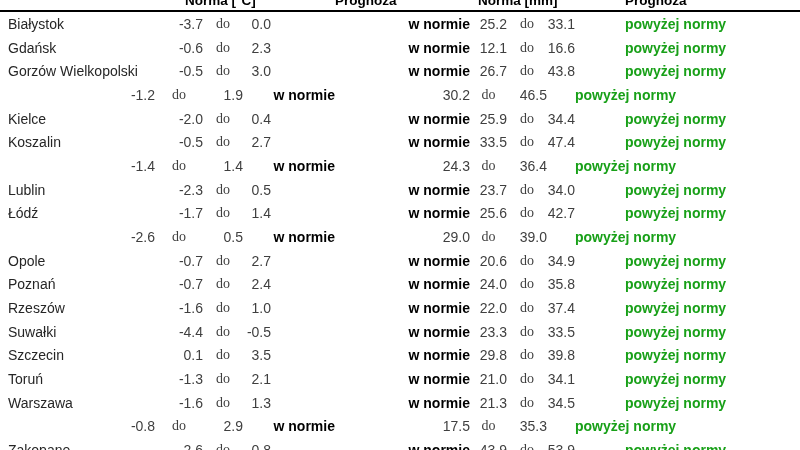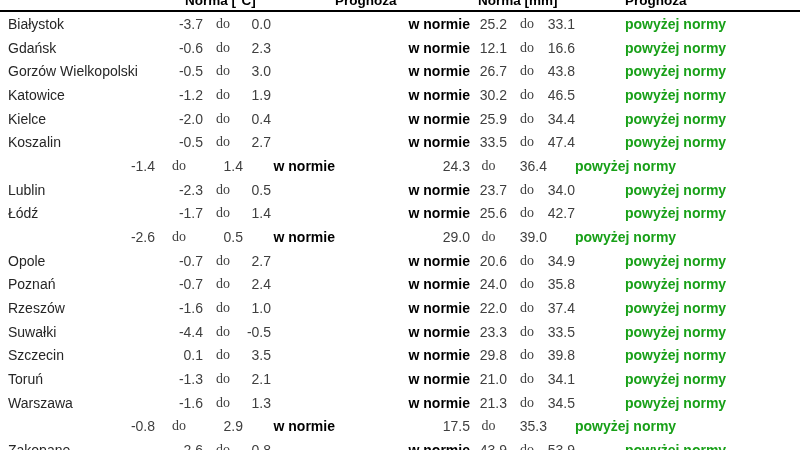--- a/index.html
+++ b/index.html
@@ -97,21 +97,20 @@
     <span class="cell num">3.0</span>
     <span class="cell"></span>
     <span class="cell tfc">w normie</span>
     <span class="cell num">26.7</span>
     <span class="cell sep">do</span>
     <span class="cell num">43.8</span>
     <span class="cell"></span>
     <span class="cell pfc" style="color: rgb(24, 160, 24);">powyżej normy</span>
   </div>
       <div class="row">
-    <span class="cell city">Katowice</span>
     <span class="cell num">-1.2</span>
     <span class="cell sep">do</span>
     <span class="cell num">1.9</span>
     <span class="cell"></span>
     <span class="cell tfc">w normie</span>
     <span class="cell num">30.2</span>
     <span class="cell sep">do</span>
     <span class="cell num">46.5</span>
     <span class="cell"></span>
     <span class="cell pfc" style="color: rgb(24, 160, 24);">powyżej normy</span>

